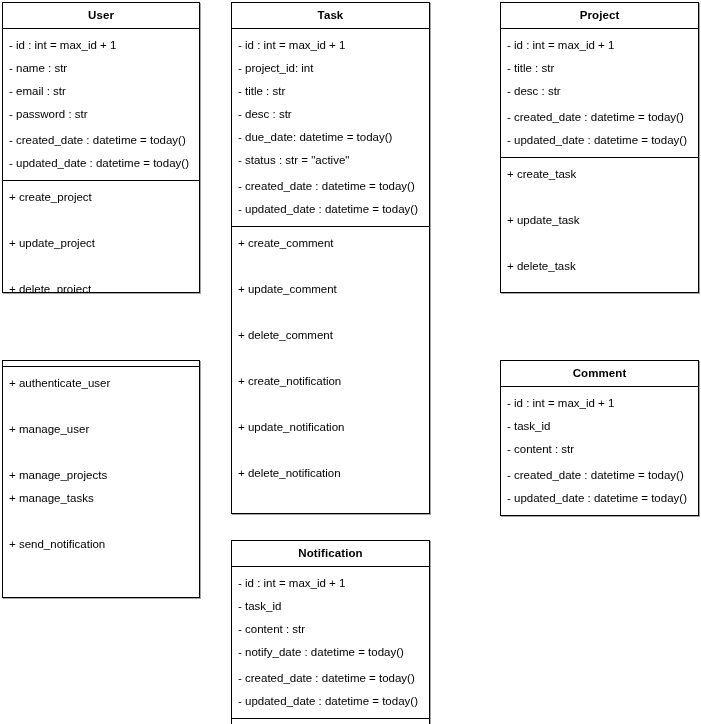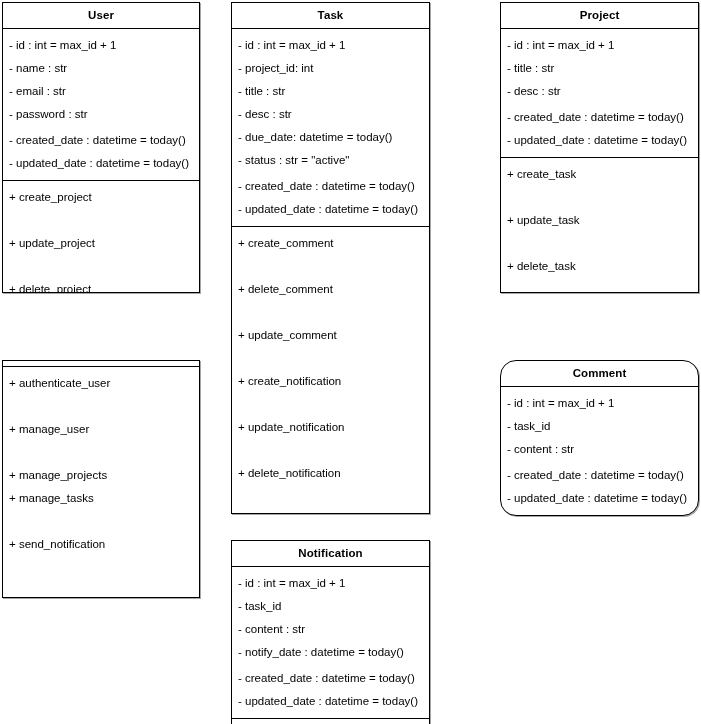--- a/index.html
+++ b/index.html
@@ -79,21 +79,21 @@
   }
   .uml-row.method.gap-before {
     margin-top: 23px;
   }
 
   
   #class-user         { left: 2px;   top: 2px;   width: 198px; height: 291px; }
   #class-task         { left: 231px; top: 2px;   width: 199px; height: 512px; }
   #class-project      { left: 500px; top: 2px;   width: 199px; height: 291px; }
   #class-system       { left: 2px;   top: 360px; width: 198px; height: 238px; }
-  #class-comment      { left: 500px; top: 360px; width: 199px; height: 156px; border-radius: 16px; }
+  #class-comment      { left: 500px; top: 360px; width: 199px; height: 156px; }
   #class-notification { left: 231px; top: 540px; width: 199px; height: 186px; }
 </style>
 </head>
 <body>
 
 <div id="canvas">
 
   <div class="uml-class" id="class-user">
     <div class="uml-title">User</div>
     <div class="uml-compartment">
@@ -118,22 +118,22 @@
       <div class="uml-row">- project_id: int</div>
       <div class="uml-row">- title : str</div>
       <div class="uml-row">- desc : str</div>
       <div class="uml-row">- due_date: datetime = today()</div>
       <div class="uml-row">- status : str = "active"</div>
       <div class="uml-row gap-before">- created_date : datetime = today()</div>
       <div class="uml-row">- updated_date : datetime = today()</div>
     </div>
     <div class="uml-compartment last">
       <div class="uml-row method">+ create_comment</div>
+      <div class="uml-row method gap-before">+ update_comment</div>
       <div class="uml-row method gap-before">+ delete_comment</div>
-      <div class="uml-row method gap-before">+ update_comment</div>
       <div class="uml-row method gap-before">+ create_notification</div>
       <div class="uml-row method gap-before">+ update_notification</div>
       <div class="uml-row method gap-before">+ delete_notification</div>
     </div>
   </div>
 
   <div class="uml-class" id="class-project">
     <div class="uml-title">Project</div>
     <div class="uml-compartment">
       <div class="uml-row">- id : int = max_id + 1</div>

